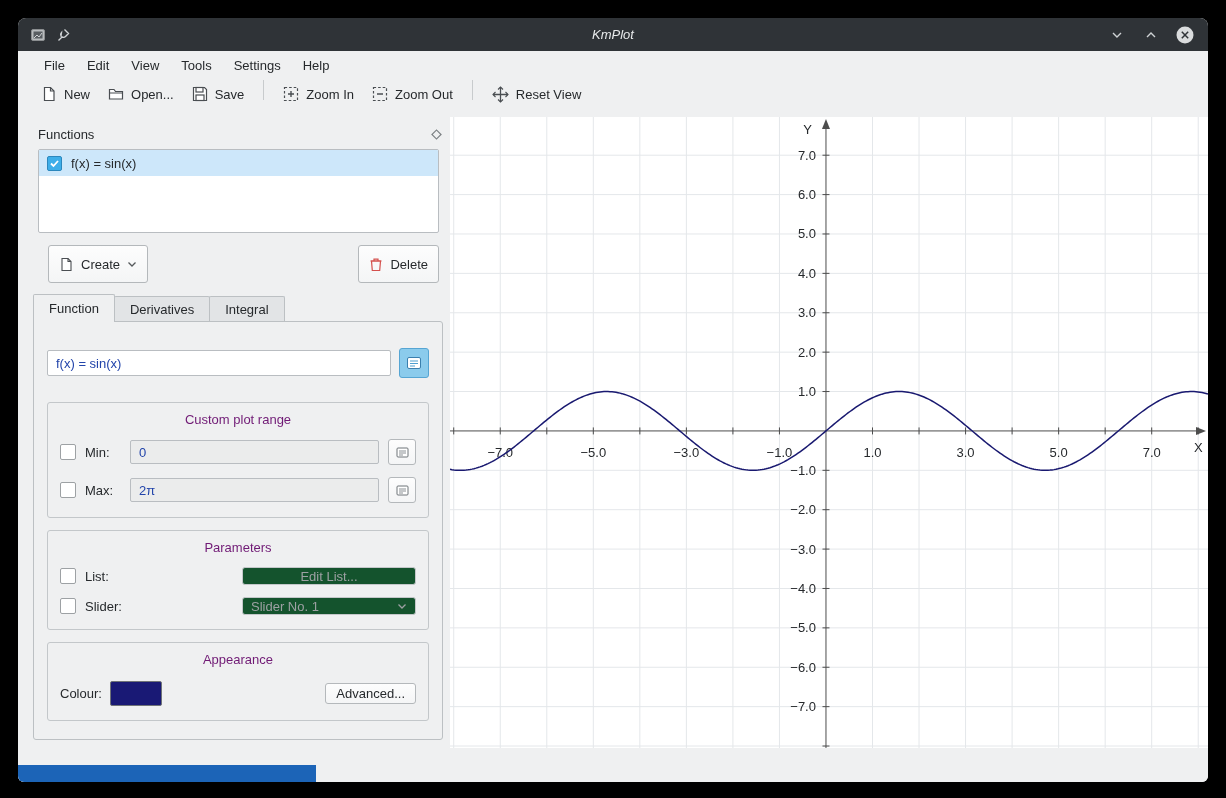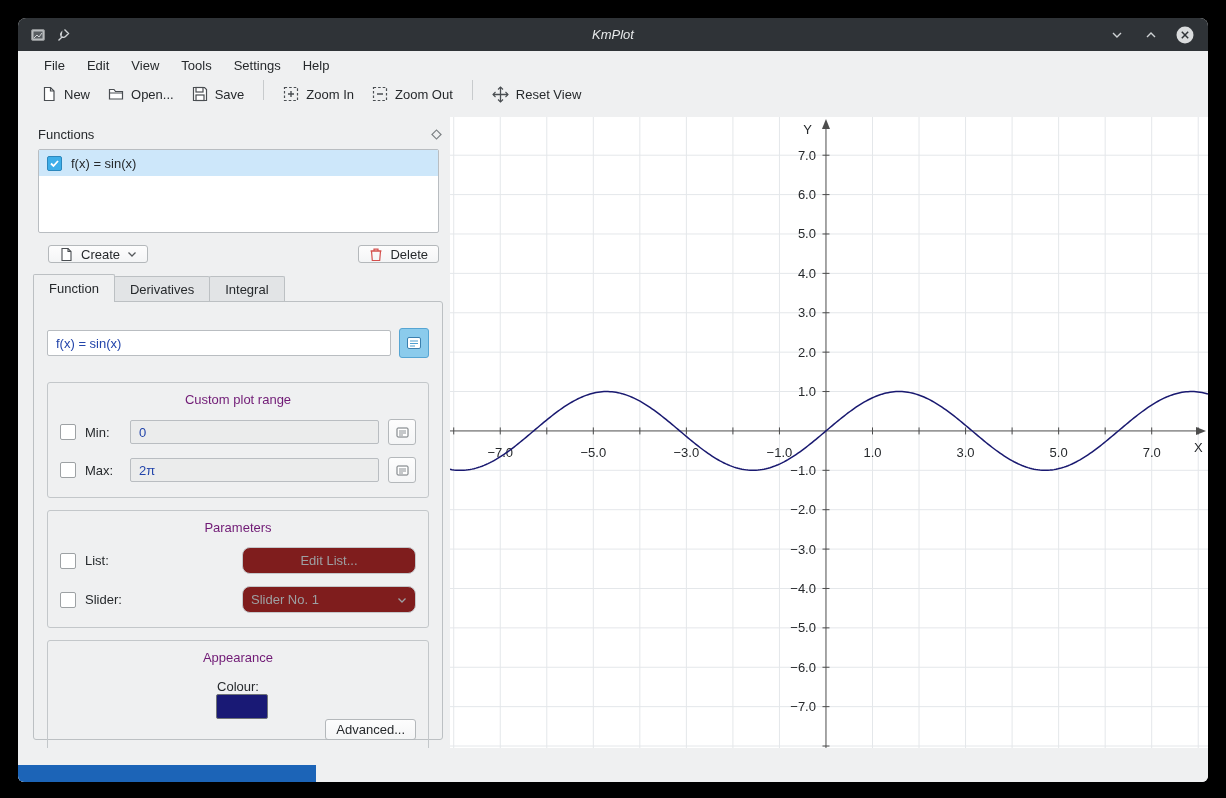--- a/index.html
+++ b/index.html
@@ -21,44 +21,44 @@
   
   .content{flex:1;display:flex;min-height:0;}
   .dock{width:432px;flex:0 0 432px;padding:2px 0 6px 10px;display:flex;flex-direction:column;}
   .dock-header{height:30px;display:flex;align-items:center;justify-content:space-between;padding:0 8px 0 10px;font-size:13px;color:#26292c;}
   .func-list{height:84px;background:#fff;border:1px solid #b9bdc1;border-radius:2px;margin:0 11px 12px 10px;overflow:hidden;}
   .func-row{height:26px;display:flex;align-items:center;gap:9px;padding-left:8px;background:#cde7fa;}
   .func-row .lbl{font-size:13px;color:#26292c;}
   .cb{width:16px;height:16px;background:#fff;border:1px solid #9da1a4;border-radius:2px;flex:0 0 auto;display:flex;align-items:center;justify-content:center;}
   .cb.checked{width:15px;height:15px;background:#3daee9;border-color:#2b87bd;}
   .btn-row{display:flex;justify-content:space-between;align-items:center;padding:0 11px 0 20px;margin-bottom:10px;}
-  .kbtn{height:18px;display:flex;align-items:center;gap:7px;padding:0 10px;background:linear-gradient(#fdfdfd,#f4f5f6);border:1px solid #b4b8bb;border-radius:3px;font-size:13px;color:#26292c;}
+  .kbtn{height:38px;display:flex;align-items:center;gap:7px;padding:0 10px;background:linear-gradient(#fdfdfd,#f4f5f6);border:1px solid #b4b8bb;border-radius:3px;font-size:13px;color:#26292c;}
   
   .tabs{display:flex;align-items:flex-end;padding-left:5px;height:28px;}
   .tab{font-size:13px;color:#26292c;border:1px solid #bcc0c3;border-bottom:none;border-radius:2px 2px 0 0;padding:0 15px;display:flex;align-items:center;}
   .tab.active{height:28px;background:#eff0f1;margin-bottom:-1px;z-index:2;position:relative;}
   .tab.inactive{height:25px;background:#e2e4e6;margin-left:-1px;}
   .tab-frame{flex:1;border:1px solid #bcc0c3;border-radius:0 3px 3px 3px;margin:0 7px 2px 5px;padding:12px 13px;display:flex;flex-direction:column;min-height:0;}
   .eq-row{display:flex;align-items:center;gap:8px;margin-top:14px;}
   .text-input{height:26px;border:1px solid #b9bdc1;border-radius:2px;background:#fff;color:#2244aa;font-size:13px;font-family:"Liberation Sans",sans-serif;padding:0 8px;outline:none;}
   .eq-input{flex:1;}
   .eq-btn{width:30px;height:30px;background:#8bcbec;border:1px solid #56a5d3;border-radius:3px;display:flex;align-items:center;justify-content:center;flex:0 0 auto;}
   .groupbox{border:1px solid #c3c7ca;border-radius:3px;padding:9px 12px 14px;margin-top:24px;}
   .groupbox.tight{margin-top:12px;}
   .group-title{text-align:center;font-size:13px;color:#701a75;margin-bottom:10px;}
   .cpr-row{display:flex;align-items:center;gap:9px;margin-top:12px;}
   .cpr-row .rlabel{font-size:13px;color:#26292c;width:36px;}
   .range-input{flex:1;background:#ebecec;height:24px;}
   .mini-btn{width:28px;height:26px;background:linear-gradient(#fdfdfd,#f4f5f6);border:1px solid #b4b8bb;border-radius:3px;display:flex;align-items:center;justify-content:center;flex:0 0 auto;}
   .param-row{display:flex;align-items:center;margin-top:12px;}
   .param-left{display:flex;align-items:center;gap:9px;font-size:13px;color:#26292c;}
-  .param-ctl{margin-left:auto;width:174px;height:27px;font-size:13px;border-radius:8px;border:1px solid #c4c7ca;background:#7f1d1d;color:#9da0a3;display:flex;align-items:center;justify-content:center;}
+  .param-ctl{margin-left:auto;width:174px;height:18px;font-size:13px;border-radius:3px;border:1px solid #c4c7ca;background:#14532d;color:#9da0a3;display:flex;align-items:center;justify-content:center;}
   .combo{justify-content:flex-start;padding:4px 8px;position:relative;}
   .combo .chev{margin-left:auto;}
-  .app-row{display:flex;align-items:center;margin-top:14px;flex-direction:column;}
+  .app-row{display:flex;align-items:center;margin-top:14px;}
   .app-row .rlabel{font-size:13px;color:#26292c;}
   .swatch{width:52px;height:25px;border:1px solid #6f7377;border-radius:2px;margin-left:8px;}
   .adv-btn{margin-left:auto;height:21px;}
   
   .plot{flex:1;background:#ffffff;position:relative;min-width:0;}
   .plot svg{position:absolute;inset:0;width:100%;height:100%;}
   .tick-label{font:13px "Liberation Sans",sans-serif;fill:#26292c;}
   .axis-label{font:13px "Liberation Sans",sans-serif;fill:#26292c;}
   
   .statusbar{height:34px;flex:0 0 auto;position:relative;background:#eff0f1;}

